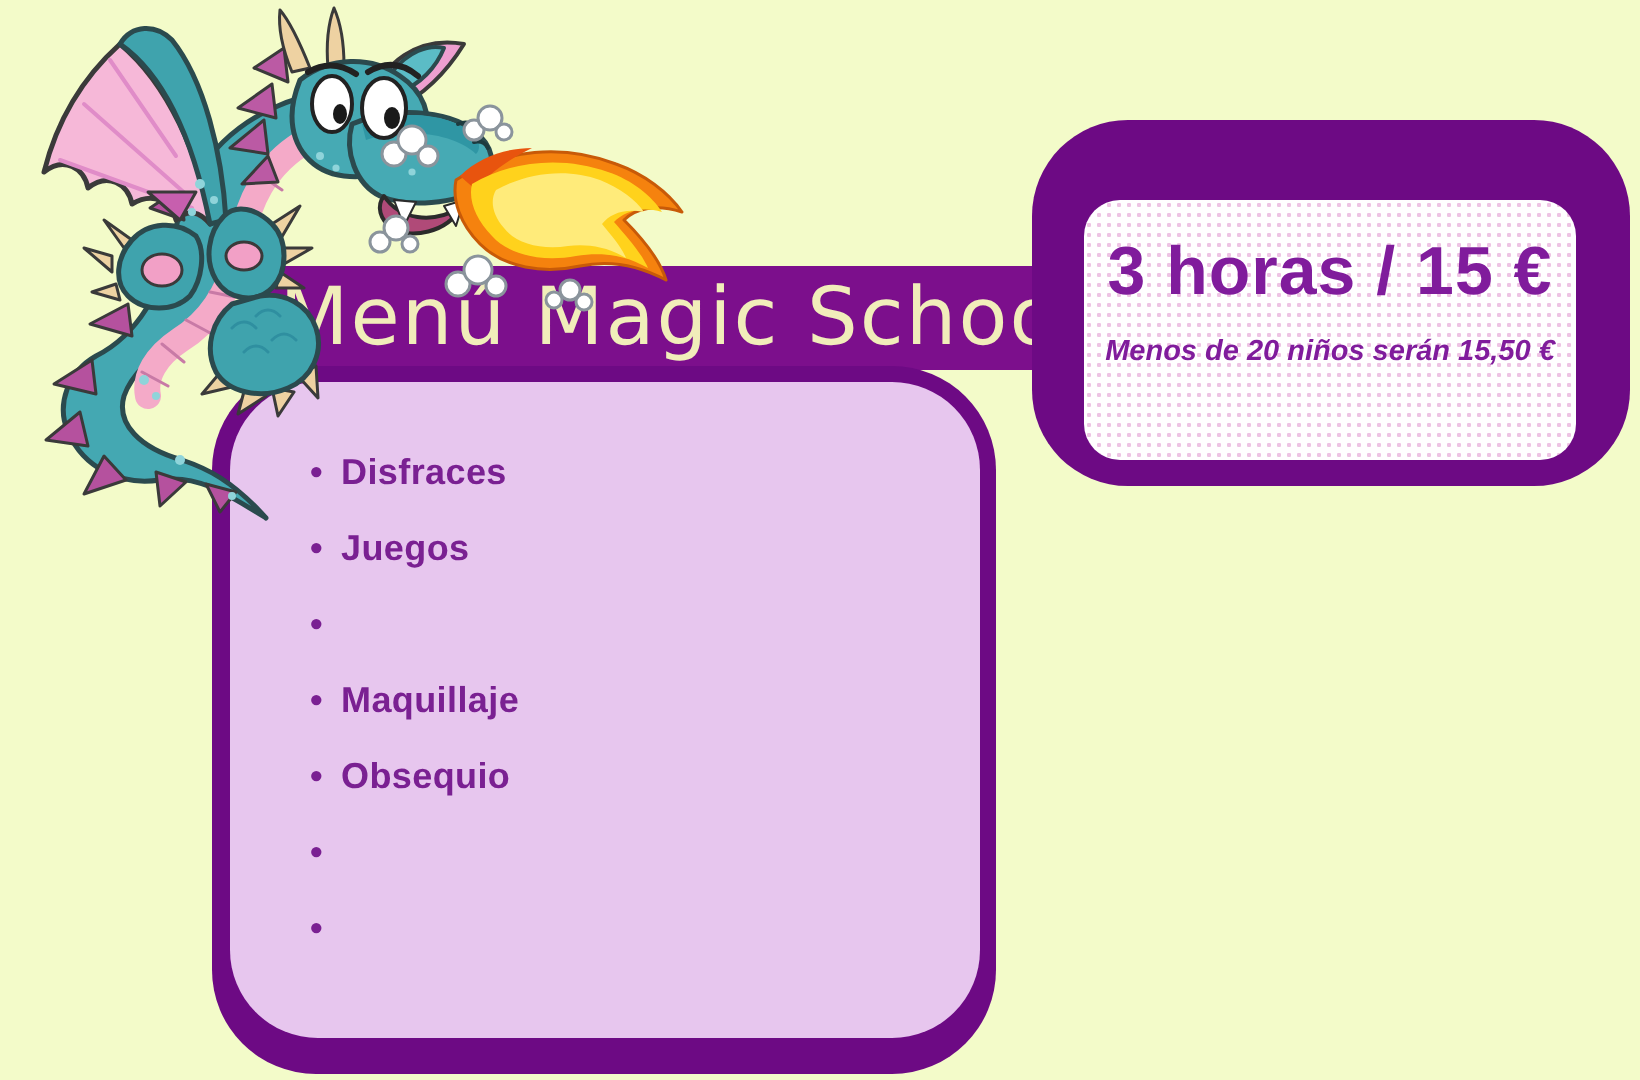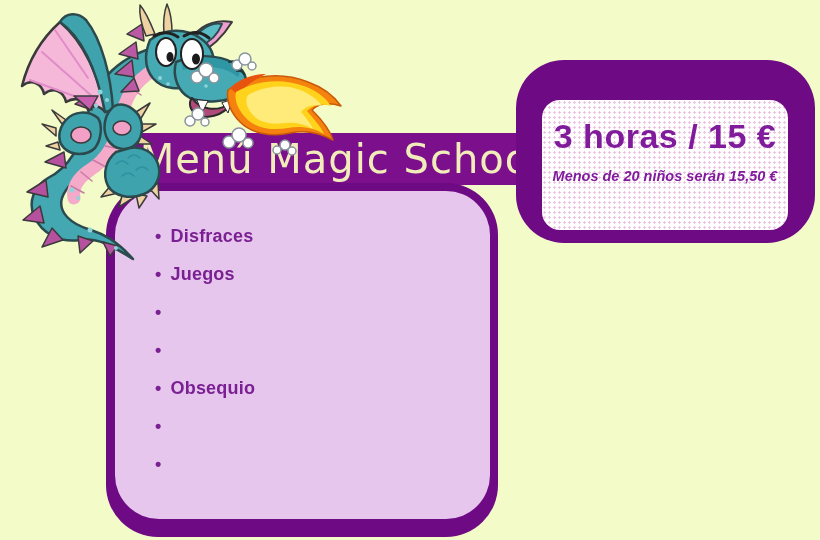--- a/index.html
+++ b/index.html
@@ -76,20 +76,21 @@
       </li>
       <li>
         <span class="bullet">•</span>
         <span>Juegos</span>
       </li>
       <li>
         <span class="bullet">•</span>
       </li>
       <li>
         <span class="bullet">•</span>
+        <span>Maquillaje</span>
       </li>
       <li>
         <span class="bullet">•</span>
         <span>Obsequio</span>
       </li>
       <li>
         <span class="bullet">•</span>
       </li>
       <li>
         <span class="bullet">•</span>

